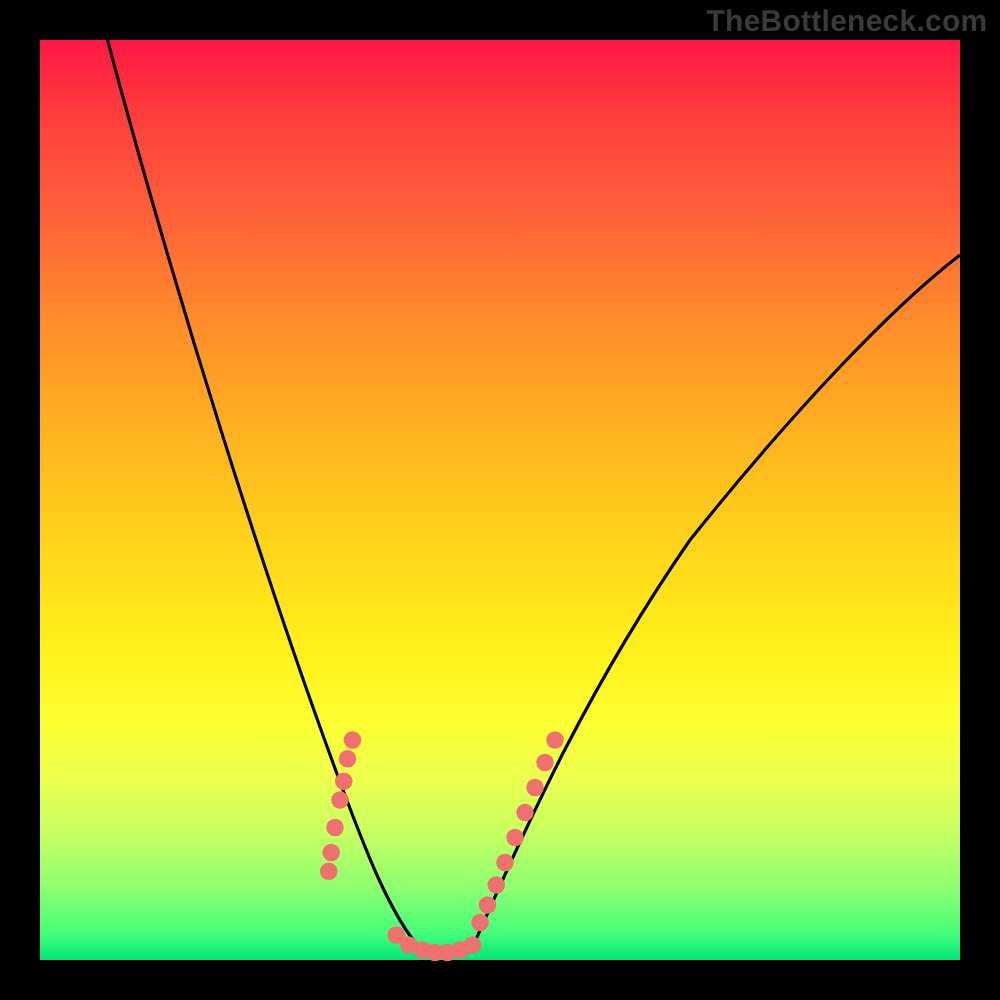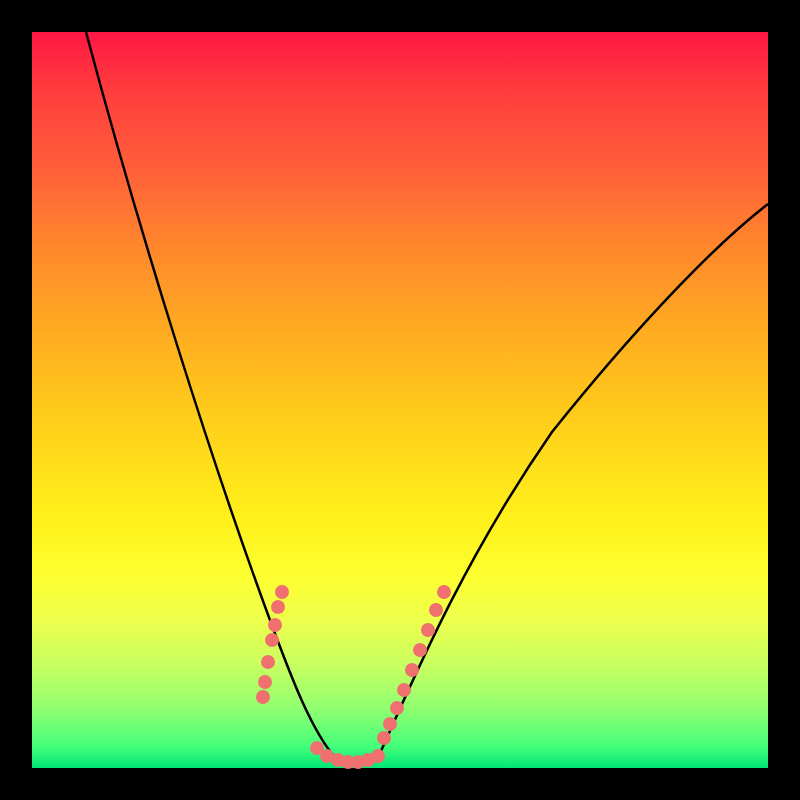--- a/index.html
+++ b/index.html
@@ -103,13 +103,14 @@
           <circle cx="365" cy="676" r="7" fill="#f07070"></circle>
           <circle cx="372" cy="658" r="7" fill="#f07070"></circle>
           <circle cx="380" cy="638" r="7" fill="#f07070"></circle>
           <circle cx="388" cy="618" r="7" fill="#f07070"></circle>
           <circle cx="396" cy="598" r="7" fill="#f07070"></circle>
           <circle cx="404" cy="578" r="7" fill="#f07070"></circle>
           <circle cx="412" cy="560" r="7" fill="#f07070"></circle>
         </g>
     </svg>
   </div>
+  <div class="watermark">TheBottleneck.com</div>
 </div>
 
 </body></html>

